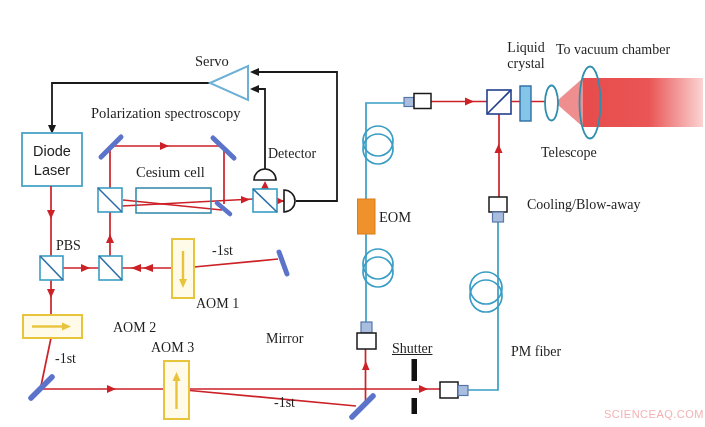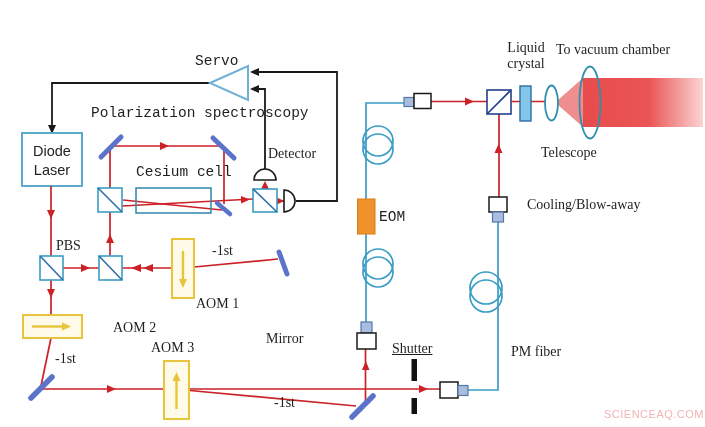--- a/index.html
+++ b/index.html
@@ -2,21 +2,21 @@
 <html><head>
 <meta charset="utf-8">
 <style>
   html,body{margin:0;padding:0;background:#ffffff;}
   .stage{
     position:relative;width:705px;height:427px;background:#ffffff;overflow:hidden;
     font-family:"Liberation Serif", serif;color:#1f1f1f;
   }
   .stage svg{position:absolute;left:0;top:0;}
   .lbl{position:absolute;white-space:nowrap;font-size:14px;line-height:1.15;}
-  .lbl.big{font-size:14.5px;font-family:Liberation Mono, monospace;}
+  .lbl.big{font-size:14.5px;}
   .lbl.wrap{white-space:normal;text-align:center;}
   .diode-text{
     position:absolute;left:22px;top:136px;width:60px;height:50px;
     display:flex;align-items:center;justify-content:center;text-align:center;
     font-family:"Liberation Sans", sans-serif;font-size:14.5px;line-height:1.3;color:#222;
     white-space:normal;
   }
   .watermark{
     position:absolute;left:604px;top:408px;font-family:"Liberation Sans", sans-serif;
     font-size:11px;letter-spacing:.5px;color:#f2b3b5;

